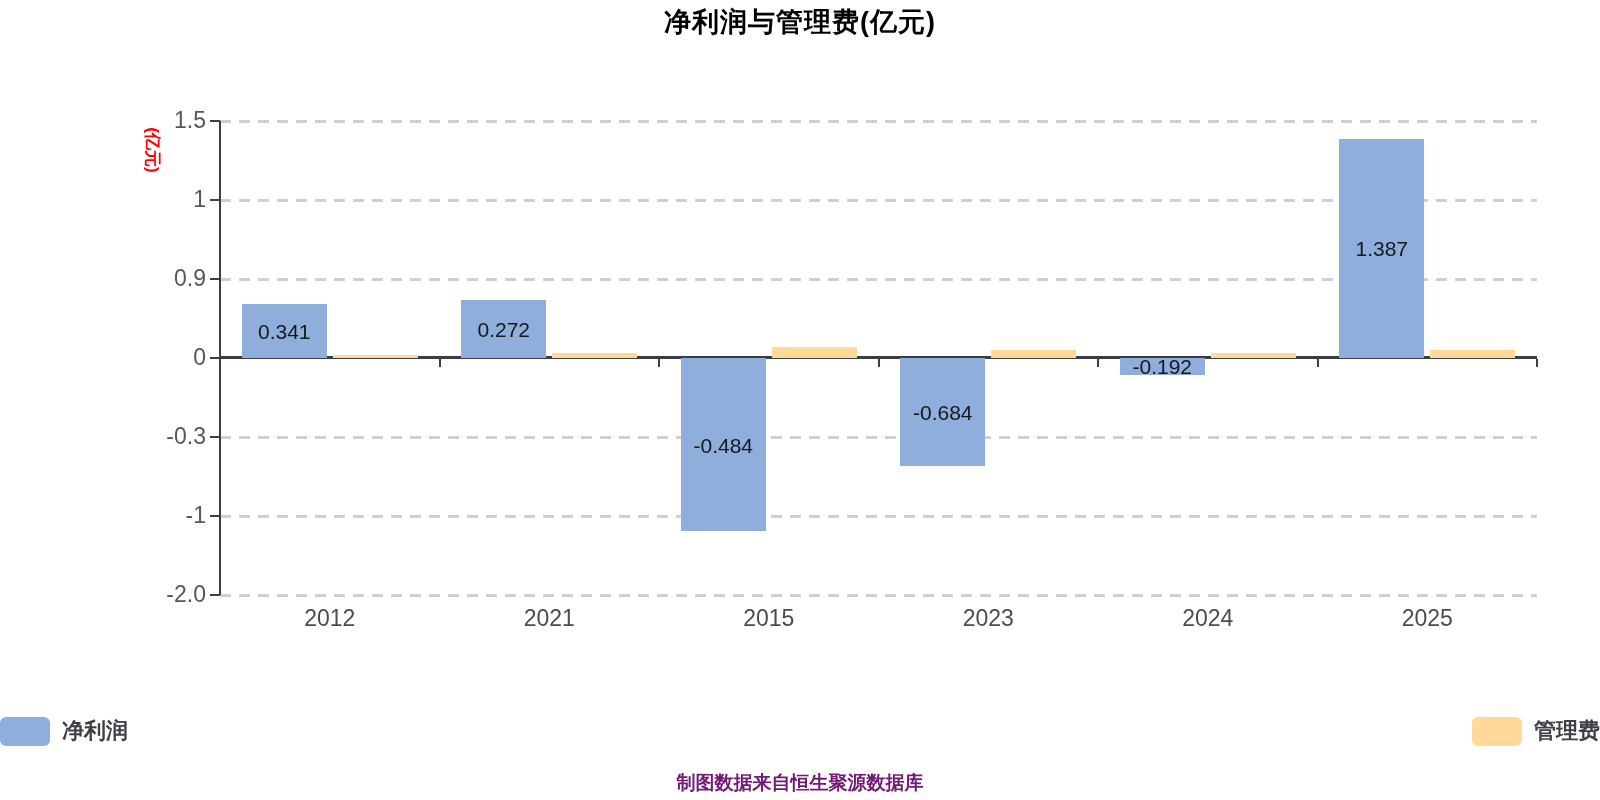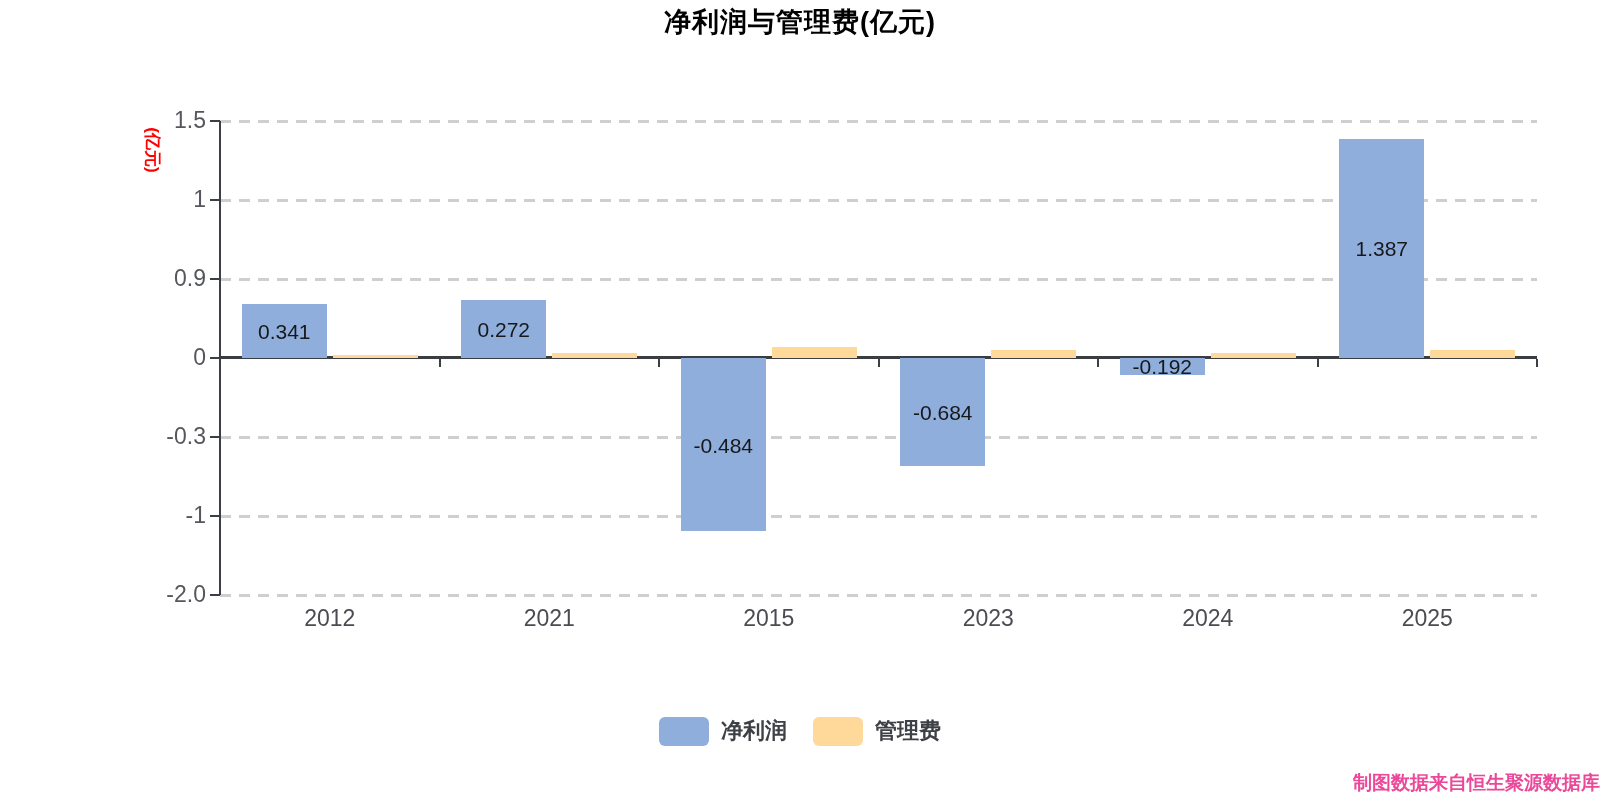--- a/index.html
+++ b/index.html
@@ -32,21 +32,21 @@
     position:absolute;width:120px;text-align:center;color:#4a4c52;
     font-size:23px;line-height:23px;
   }
   .bar{position:absolute;}
   .bar-label{
     position:absolute;color:#17181a;font-size:21px;line-height:21px;
     white-space:nowrap;transform:translate(-50%,-50%);
   }
   .legend{
     position:absolute;top:716px;left:0;width:1600px;
-    display:flex;justify-content:center;align-items:center;gap:26px;
+    display:flex;justify-content:space-between;align-items:center;gap:26px;
   }
   .legend-item{display:flex;align-items:center;gap:12px;cursor:pointer;}
   .swatch{width:50px;height:29px;border-radius:6px;display:inline-block;}
   .legend-text{font-size:22px;font-weight:600;color:#3d4045;}
   .source{
     position:absolute;top:770px;left:0;width:1600px;text-align:center;
     font-size:19px;font-weight:bold;color:#a87b12;
   }
 </style>
 </head>
@@ -115,13 +115,13 @@
   <div class="legend-item">
     <span class="swatch" id="swatch-0" style="background: rgb(143, 174, 220);"></span>
     <span class="legend-text">净利润</span>
   </div>
   <div class="legend-item">
     <span class="swatch" id="swatch-1" style="background: rgb(255, 217, 153);"></span>
     <span class="legend-text">管理费</span>
   </div>
 </div>
 
-<div class="source" style="color: #ec4899; text-align: right;">制图数据来自恒生聚源数据库</div>
+<div class="source" style="color: #701a75;">制图数据来自恒生聚源数据库</div>
 
 </body></html>

